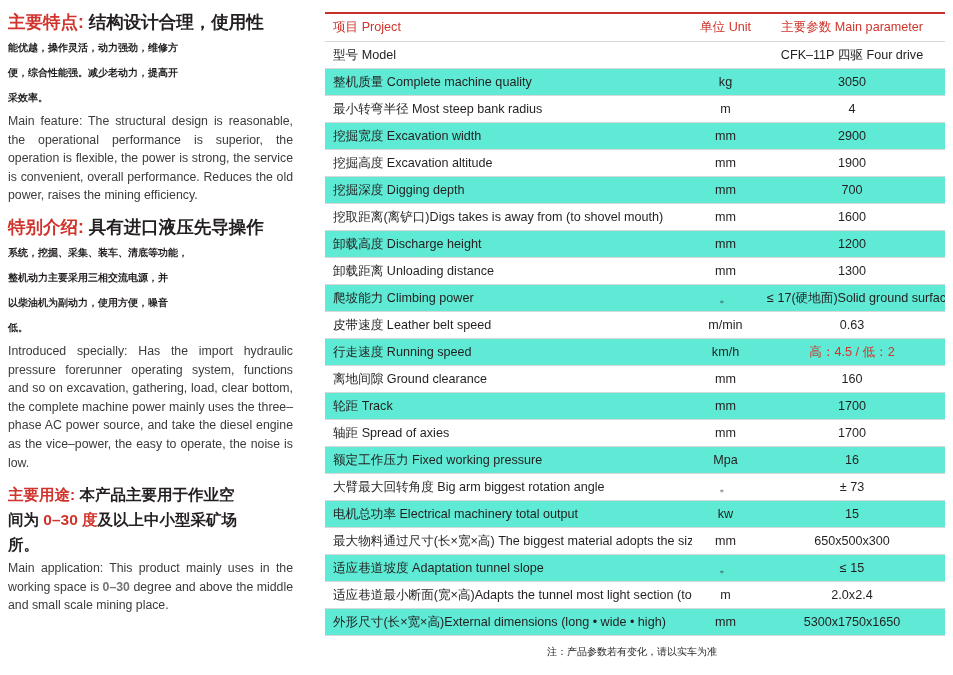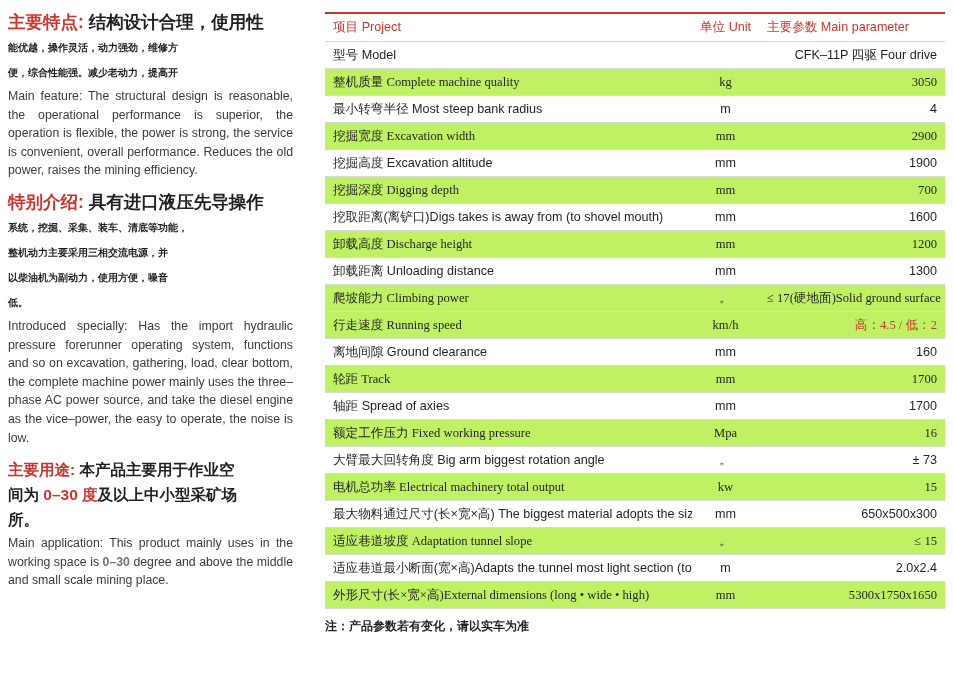--- a/index.html
+++ b/index.html
@@ -94,64 +94,63 @@
     border-top: 2px solid #c9302c;
     border-bottom: 1px solid #d8d8d8;
     color: #d0342c;
     font-weight: normal;
     text-align: left;
     height: 27px;
     font-size: 12.6px;
   }
   table.spec thead th.unit,
   table.spec thead th.param {
-    text-align: left;
+    text-align: center;
   }
   table.spec td.name {
     text-align: left;
     margin-left: 16px;
   }
   table.spec td.unit {
     text-align: center;
   }
   table.spec td.param {
-    text-align: right;
+    text-align: center;
   }
   tr.alt td {
-    background: #bef264;
-    font-family: Liberation Serif, serif;
+    background: #5eead4;
   }
   td.small {
     font-size: 10.6px;
   }
   td.param.red {
     color: #d0342c;
   }
   .note {
     margin-top: 9px;
-    text-align: left;
-    font-size: 12px;
+    text-align: center;
+    font-size: 10px;
     color: #231f20;
     padding-right: 6px;
-    font-weight: bold;
   }
 </style>
 </head>
 <body>
 
 <div class="page">
 
   <div class="left-col">
 
     <div class="blk">
       <div class="head-line">
         <span class="hl">主要特点:</span><span> 结构设计合理，使用性</span>
       </div>
       <div class="cn-body">能优越，操作灵活，动力强劲，维修方</div>
       <div class="cn-body">便，综合性能强。减少老动力，提高开</div>
+      <div class="cn-body">采效率。</div>
       <div class="en-body">Main feature: The structural design is reasonable, the operational performance is superior, the operation is flexible, the power is strong, the service is convenient, overall performance. Reduces the old power, raises the mining efficiency.</div>
     </div>
 
     <div class="blk">
       <div class="head-line">
         <span class="hl">特别介绍:</span><span> 具有进口液压先导操作</span>
       </div>
       <div class="cn-body">系统，挖掘、采集、装车、清底等功能，</div>
       <div class="cn-body">整机动力主要采用三相交流电源，并</div>
       <div class="cn-body">以柴油机为副动力，使用方便，噪音</div>
@@ -232,20 +231,25 @@
           <tr>
             <td class="name">卸载距离 Unloading distance</td>
             <td class="unit">mm</td>
             <td class="param">1300</td>
           </tr>
           <tr class="alt">
             <td class="name">爬坡能力 Climbing power</td>
             <td class="unit">。</td>
             <td class="param">≤ 17(硬地面)Solid ground surface</td>
           </tr>
+          <tr>
+            <td class="name">皮带速度 Leather belt speed</td>
+            <td class="unit">m/min</td>
+            <td class="param">0.63</td>
+          </tr>
           <tr class="alt">
             <td class="name">行走速度 Running speed</td>
             <td class="unit">km/h</td>
             <td class="param red">高：4.5 / 低：2</td>
           </tr>
           <tr>
             <td class="name">离地间隙 Ground clearance</td>
             <td class="unit">mm</td>
             <td class="param">160</td>
           </tr>

